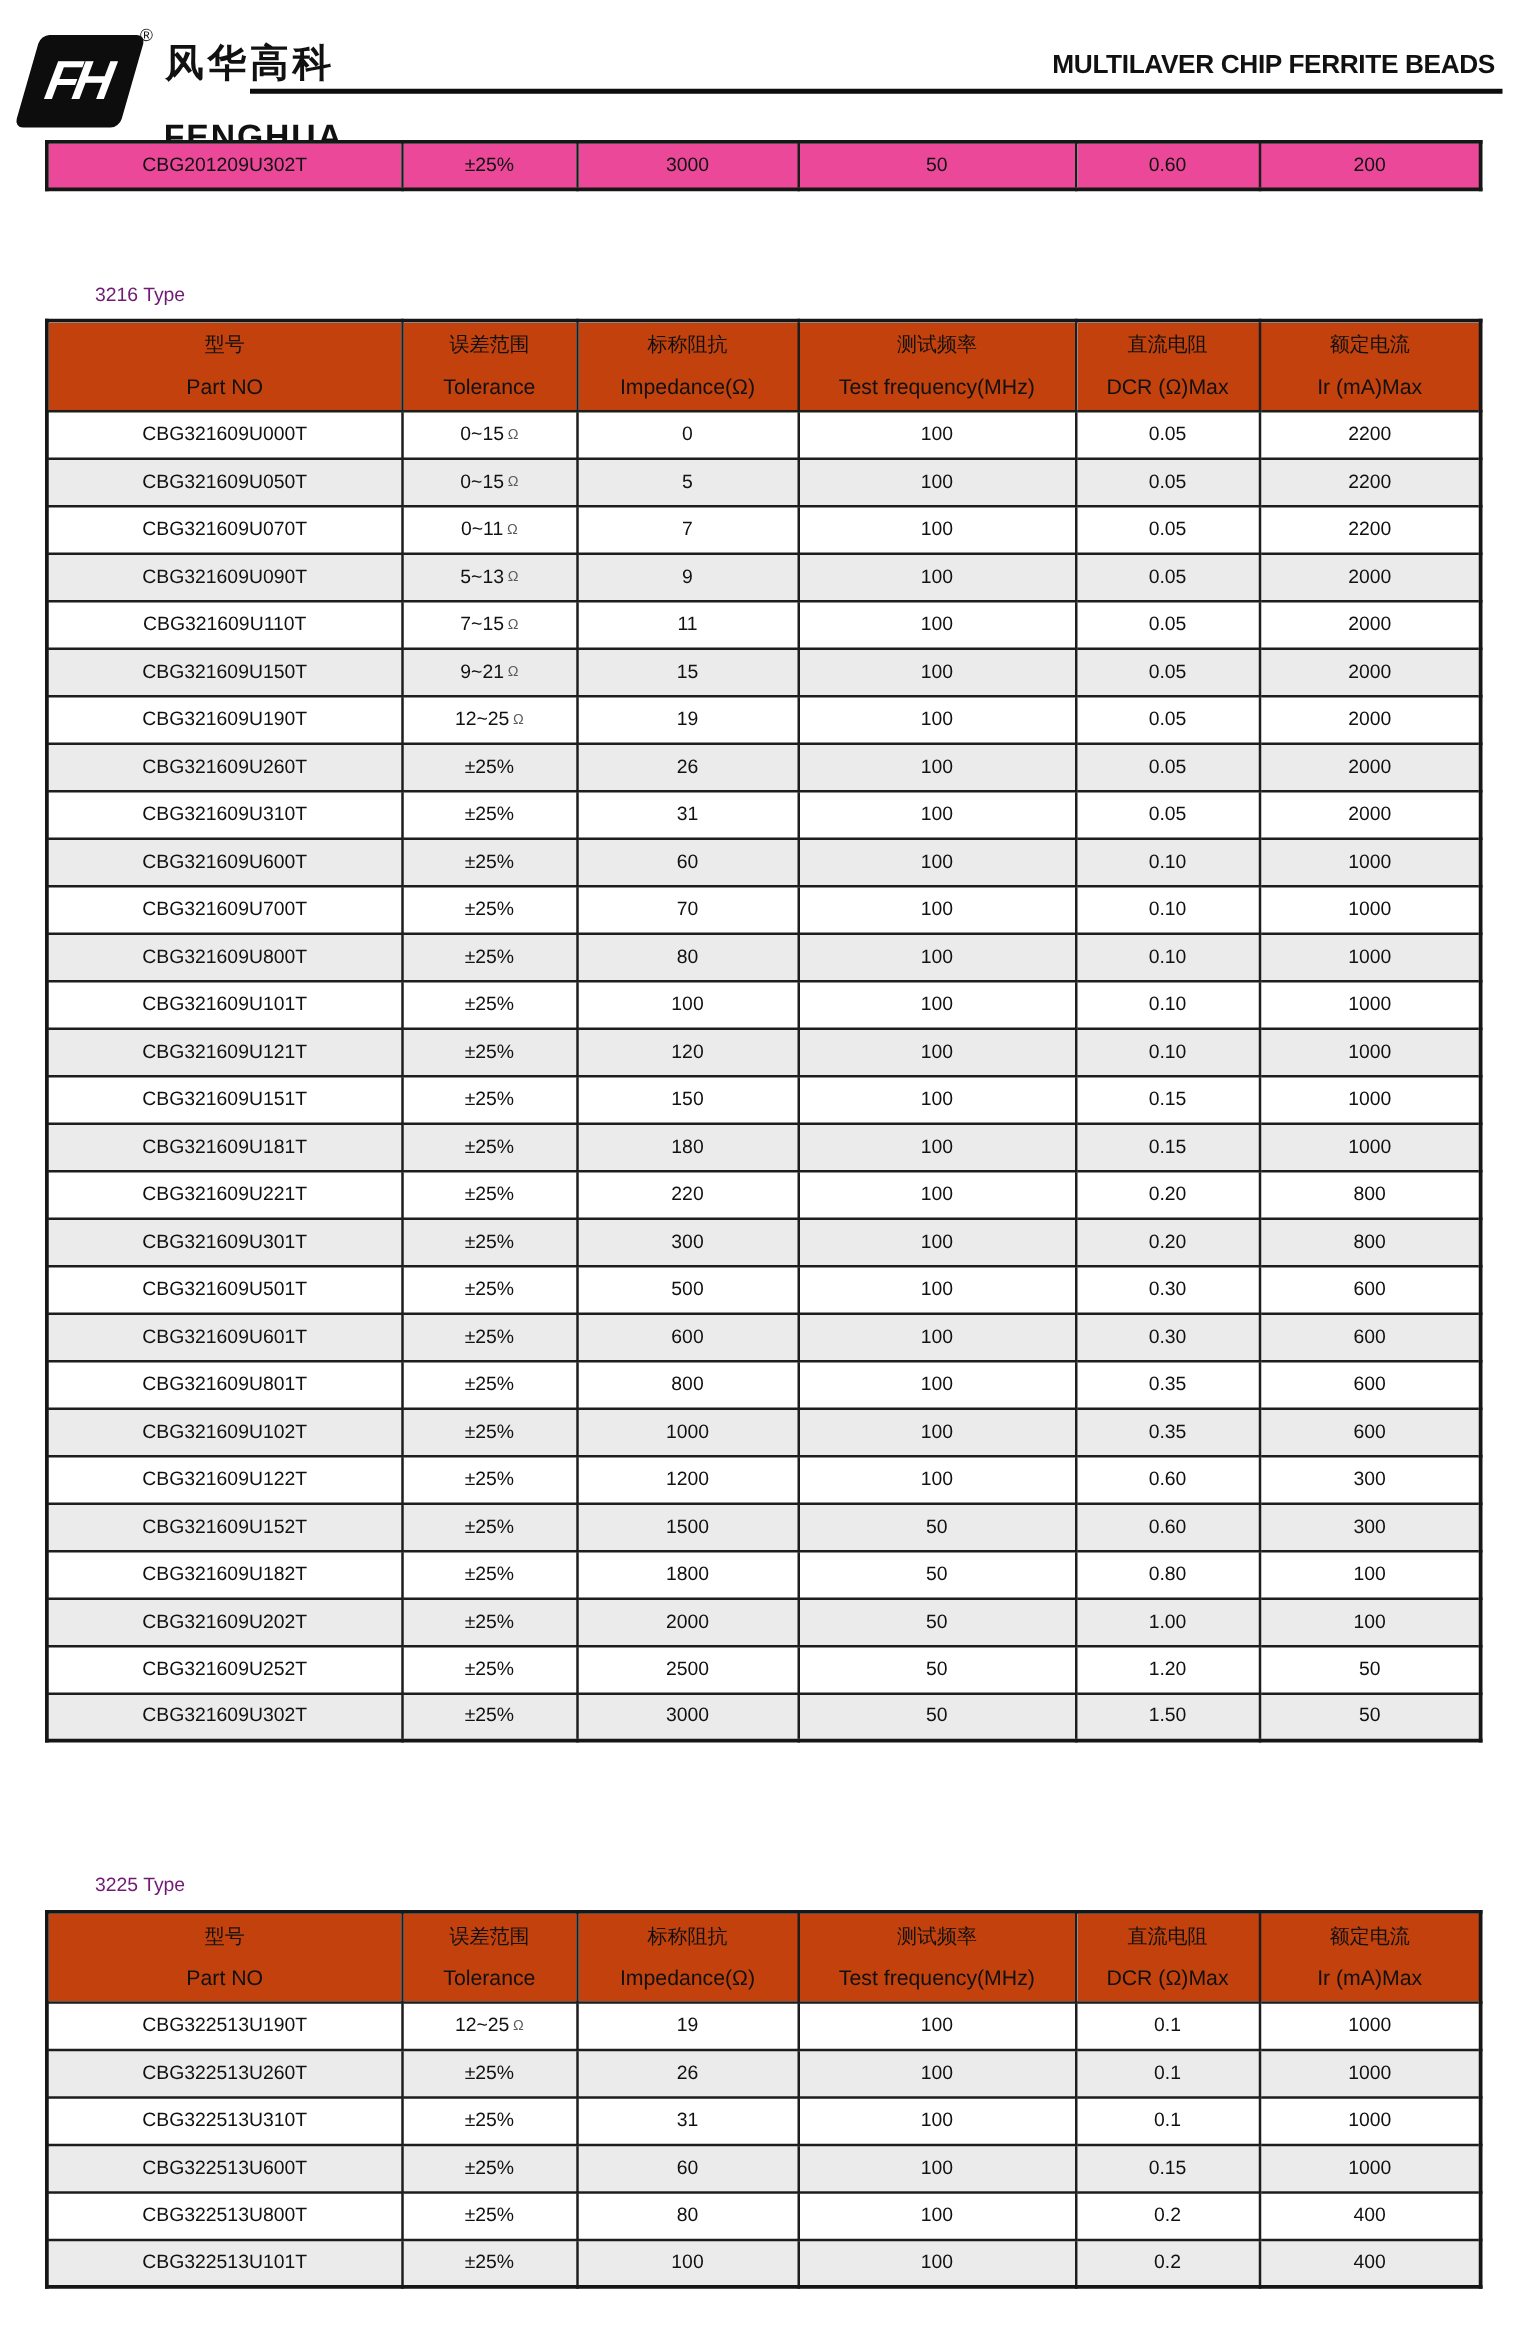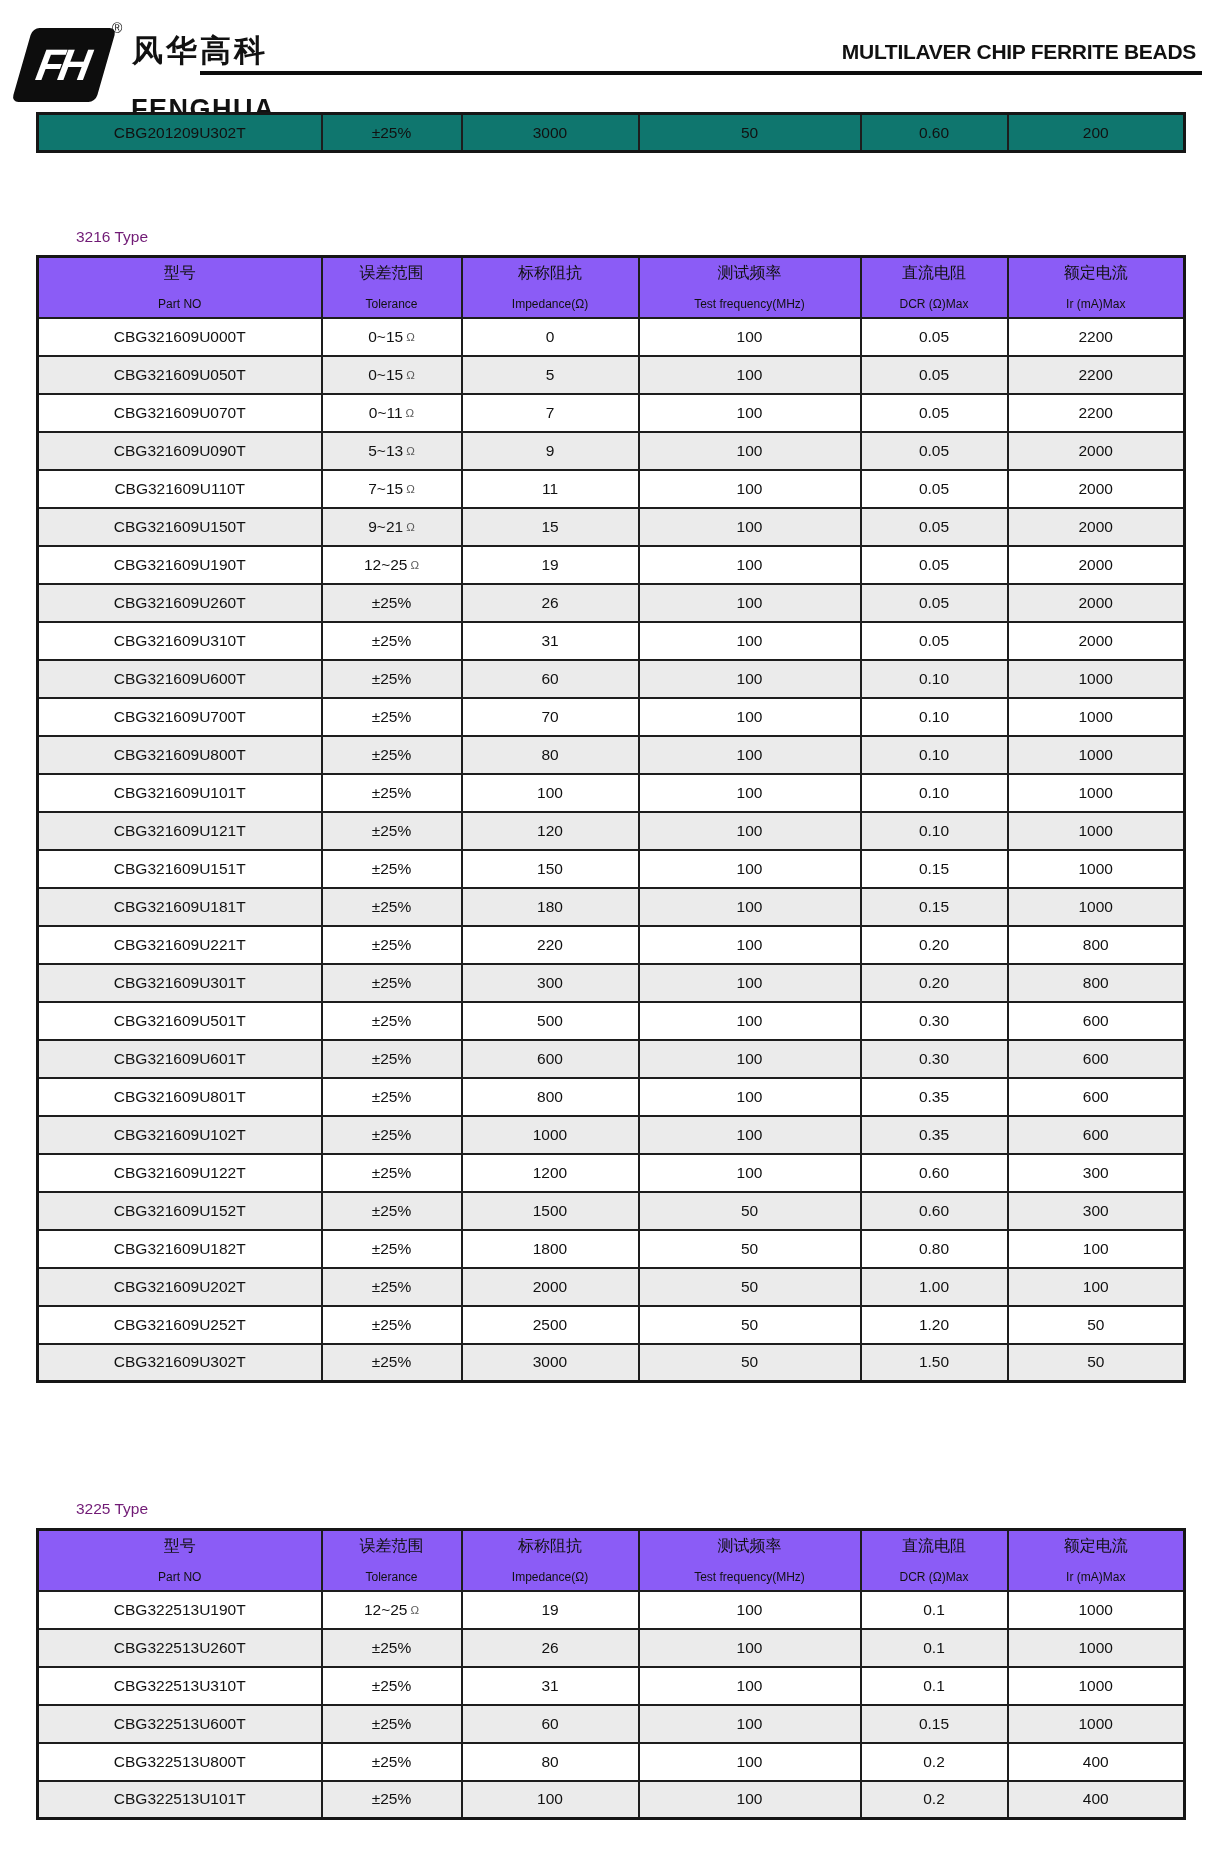--- a/index.html
+++ b/index.html
@@ -51,25 +51,25 @@
     width:1147px; background:#ffffff;
     border:3px solid #161616;
   }
   .spec-table td, .spec-table th {
     border:2px solid #1d1d1d;
     text-align:center; vertical-align:middle;
     font-size:15.5px; font-weight:400;
     height:38px; padding:0;
     overflow:hidden; white-space:nowrap;
   }
-  .spec-table thead th { background:#8b5cf6; height:61px; }
+  .spec-table thead th { background:#c2410c; height:72px; }
   .spec-table thead .cn { font-size:16px; margin-bottom:13px; }
-  .spec-table thead .en { font-size:12px; }
+  .spec-table thead .en { font-size:17px; }
   .spec-table tbody tr.alt td { background:#ebebeb; }
-  .top-table td { background:#0f766e; }
+  .top-table td { background:#ec4899; }
   .ohm { font-size:11.5px; color:#5a5a5a; margin-left:3px; position:relative; top:-1px; }
 
   .type-label { position:absolute; font-size:15.5px; color:#701a75; }
 
   .tbl-wrap { position:absolute; left:36px; }
   #top-table-wrap   { top:112px; }
   #table-3216-wrap  { top:255px; }
   #table-3225-wrap  { top:1528px; }
   #label-3216 { left:76px; top:228px; }
   #label-3225 { left:76px; top:1500px; }

